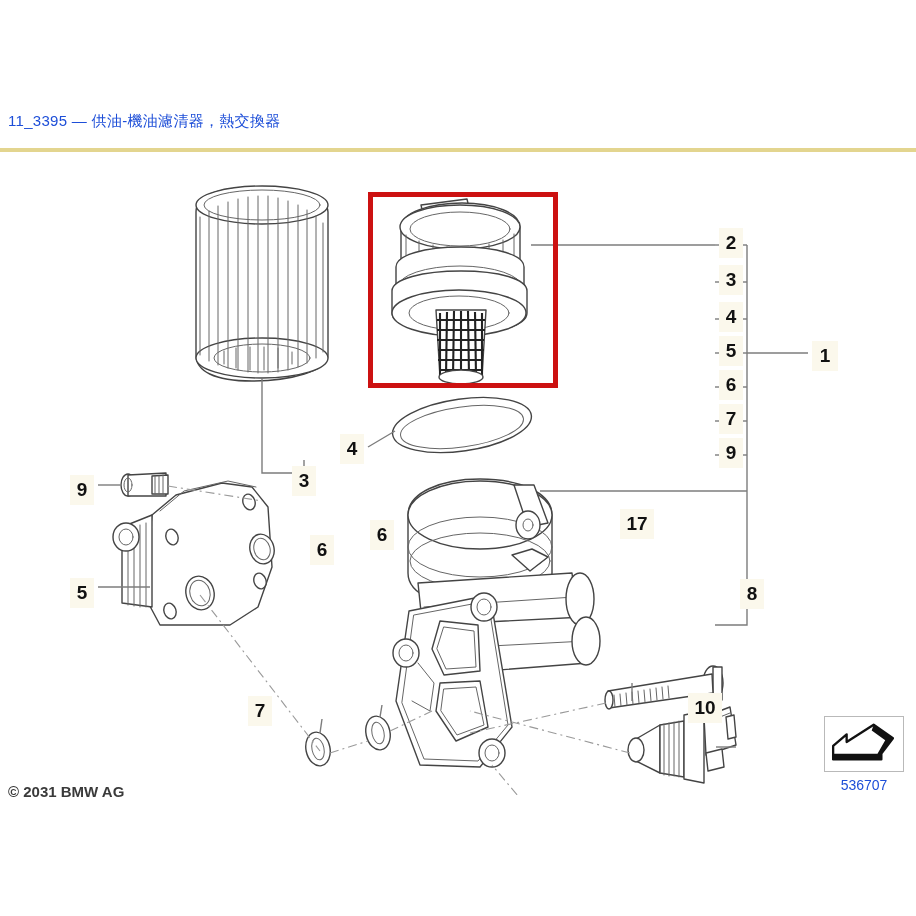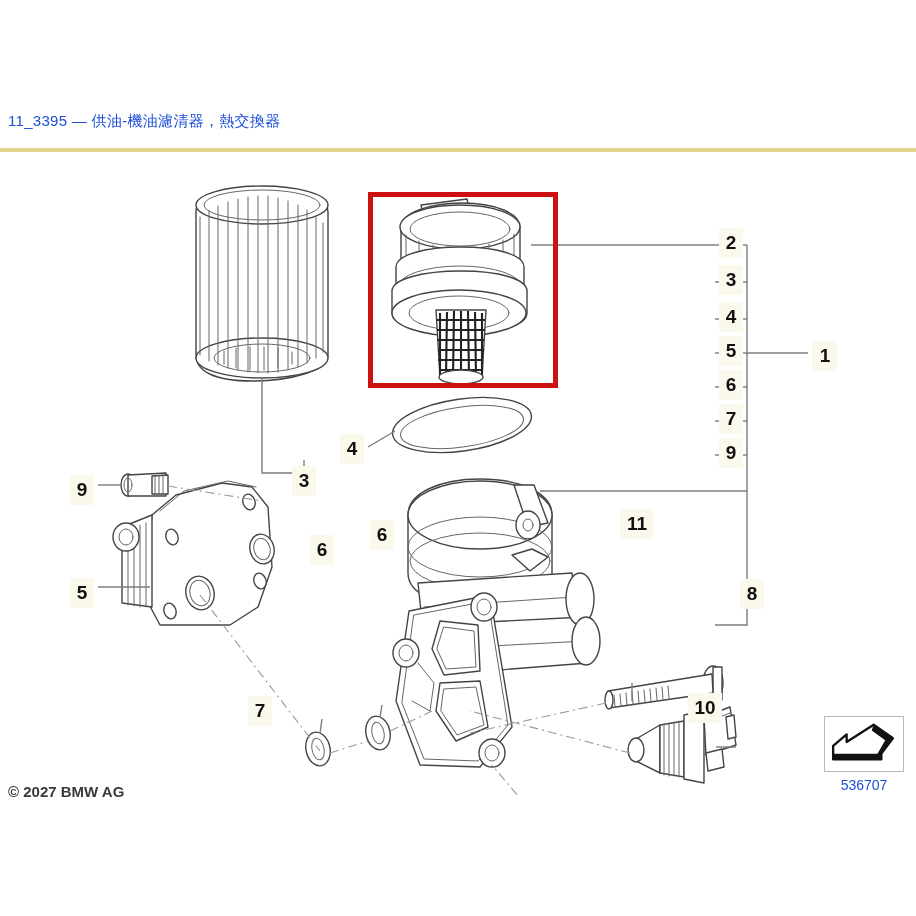--- a/index.html
+++ b/index.html
@@ -424,25 +424,25 @@
   <div class="callout" style="left:719px; top:404px;">7</div>
   <div class="callout" style="left:719px; top:438px;">9</div>
 
   <div class="callout" style="left:292px; top:466px;">3</div>
   <div class="callout" style="left:340px; top:434px;">4</div>
   <div class="callout" style="left:70px;  top:475px;">9</div>
   <div class="callout" style="left:70px;  top:578px;">5</div>
   <div class="callout" style="left:310px; top:535px;">6</div>
   <div class="callout" style="left:370px; top:520px;">6</div>
   <div class="callout" style="left:248px; top:696px;">7</div>
-  <div class="callout" style="left:620px; top:509px; width:34px;">11</div>
+  <div class="callout" style="left:620px; top:509px; width:34px;">17</div>
   <div class="callout" style="left:740px; top:579px;">8</div>
   <div class="callout" style="left:688px; top:673px; width:34px;margin-top:20px;">10</div>
 
-  <div id="copyright">© 2027 BMW AG</div>
+  <div id="copyright">© 2031 BMW AG</div>
 
   <div id="figure-badge">
     <svg viewBox="0 0 80 56" width="78" height="54">
       <path d="M8 30 L22 18 L22 26 L50 8 L70 22 L58 38 L58 44 L8 44 Z" fill="#ffffff" stroke="#111111" stroke-width="2.4" stroke-linejoin="round"></path>
       <path d="M50 8 L70 22 L58 38 L58 44 L8 44 L8 38 L54 38 L62 24 L48 14 Z" fill="#111111"></path>
     </svg>
   </div>
   <div id="figure-number">536707</div>
 
 </div>

